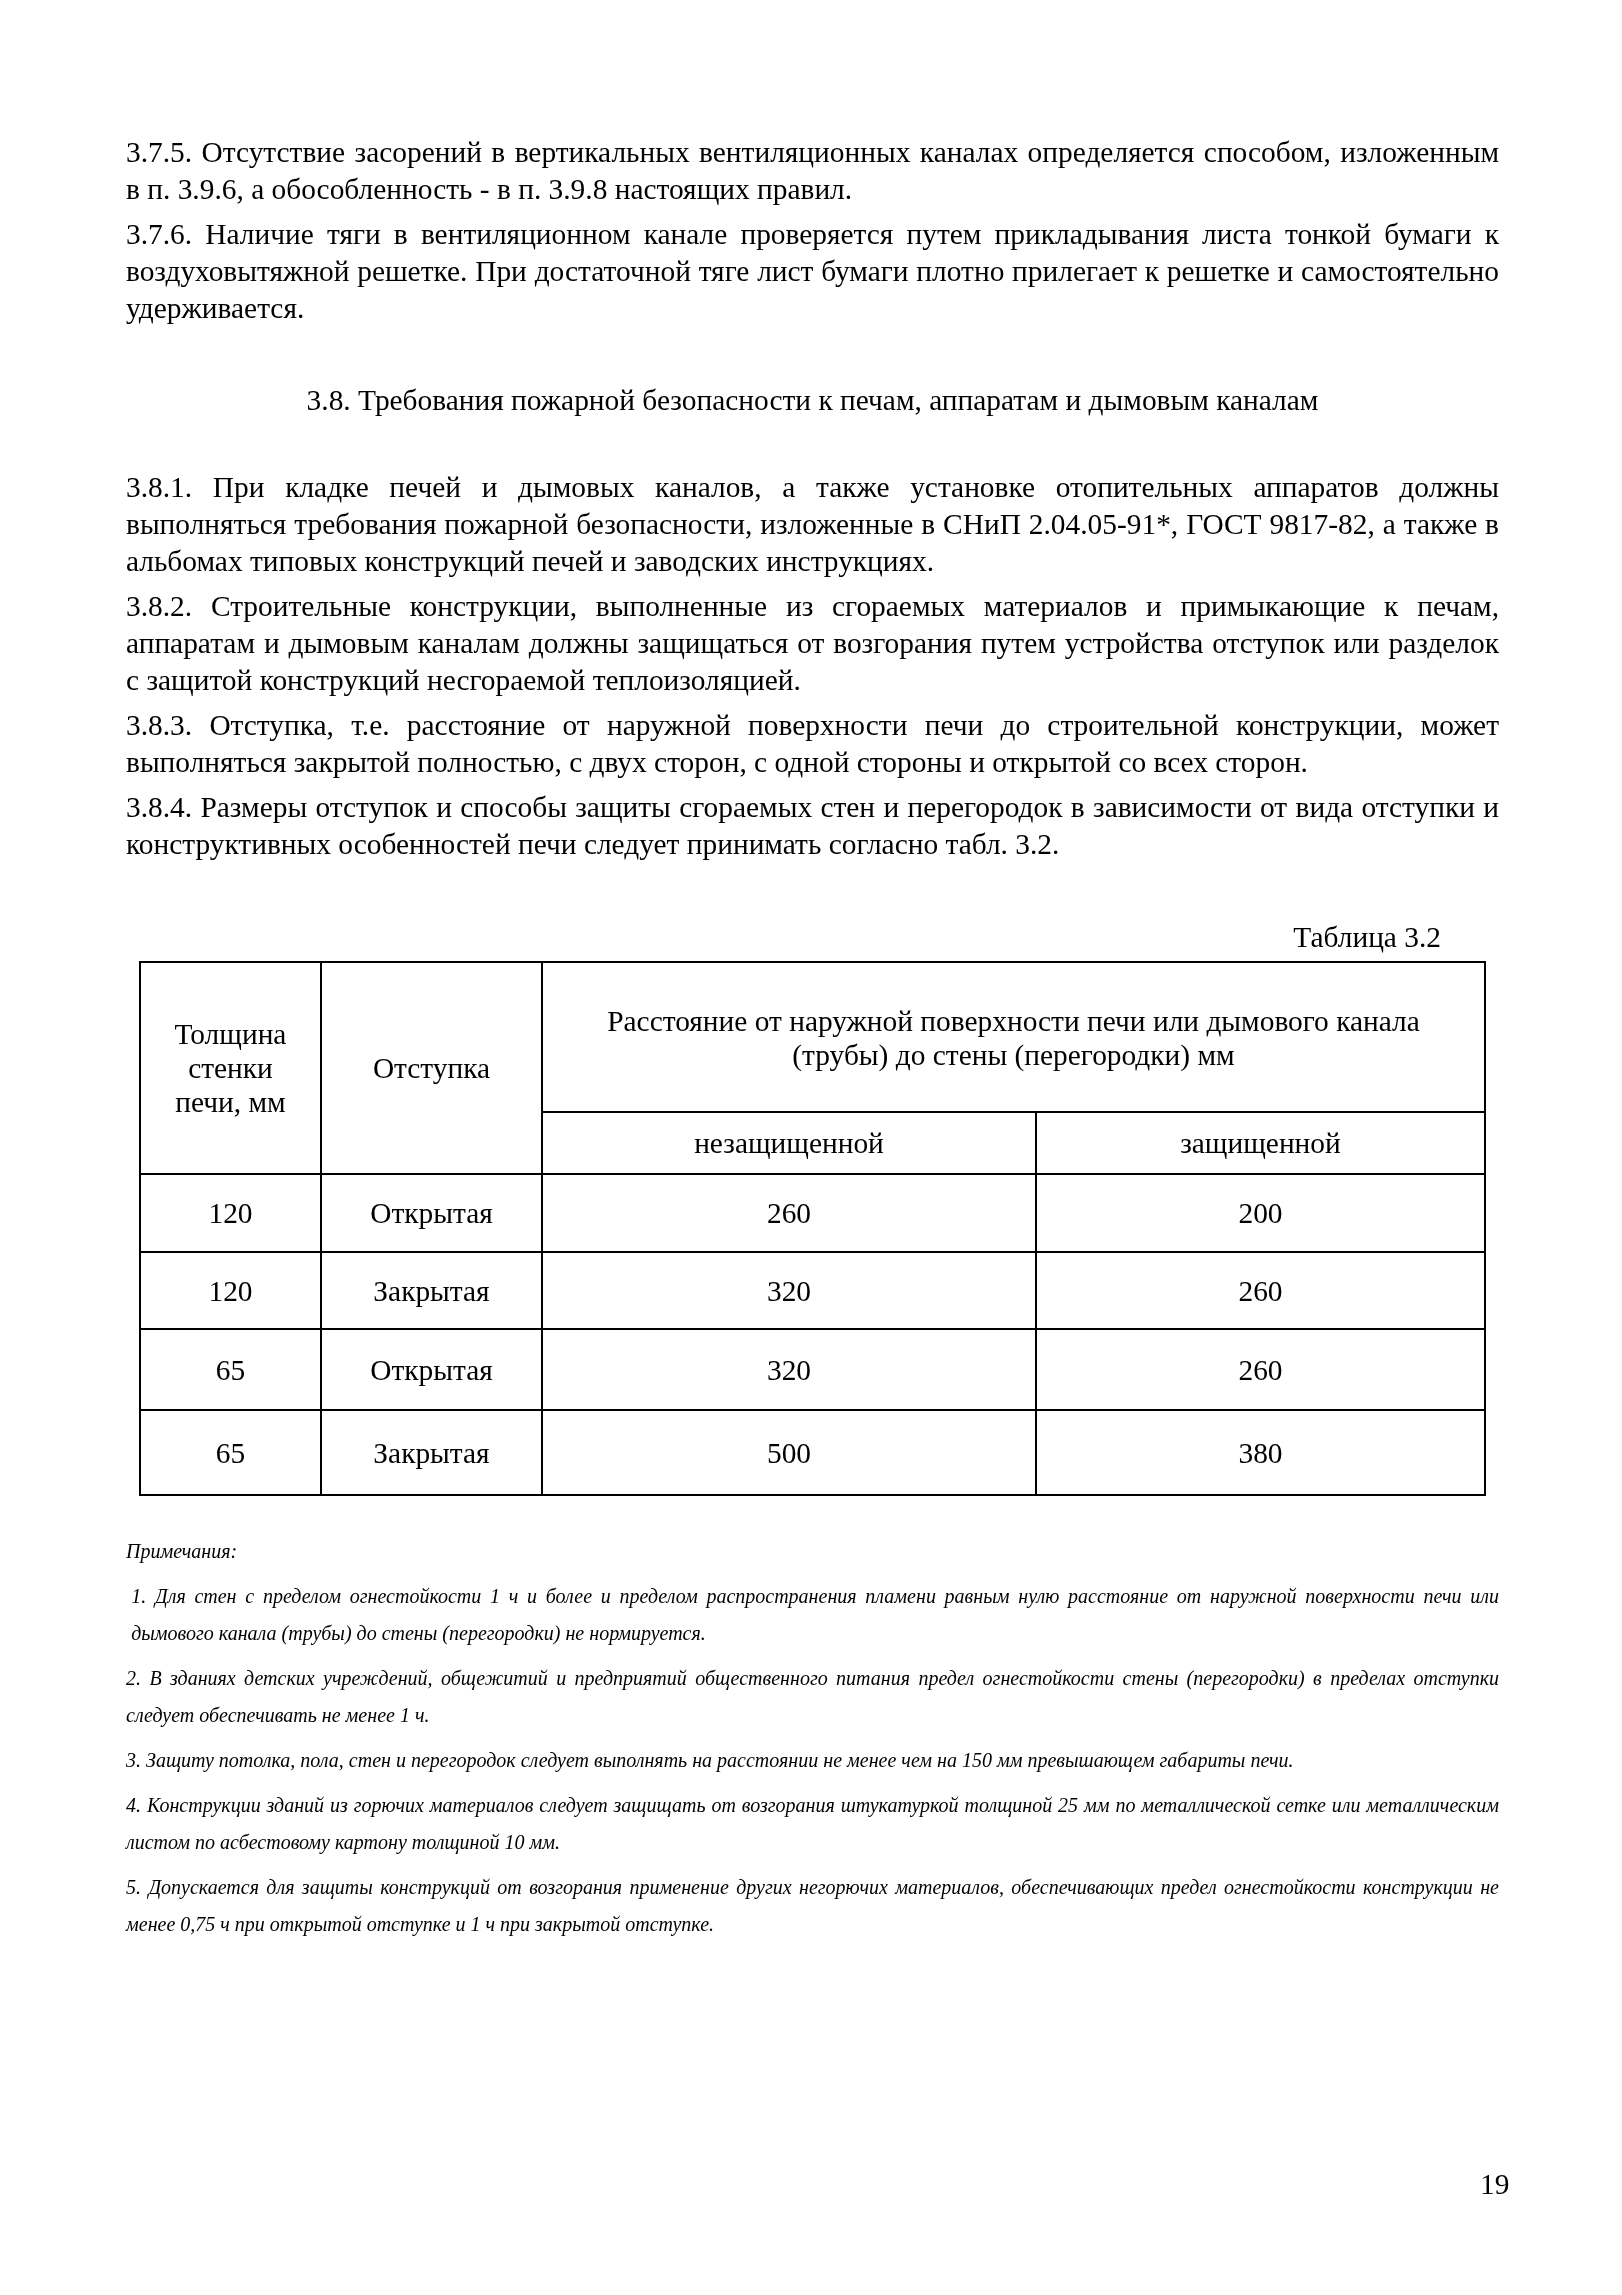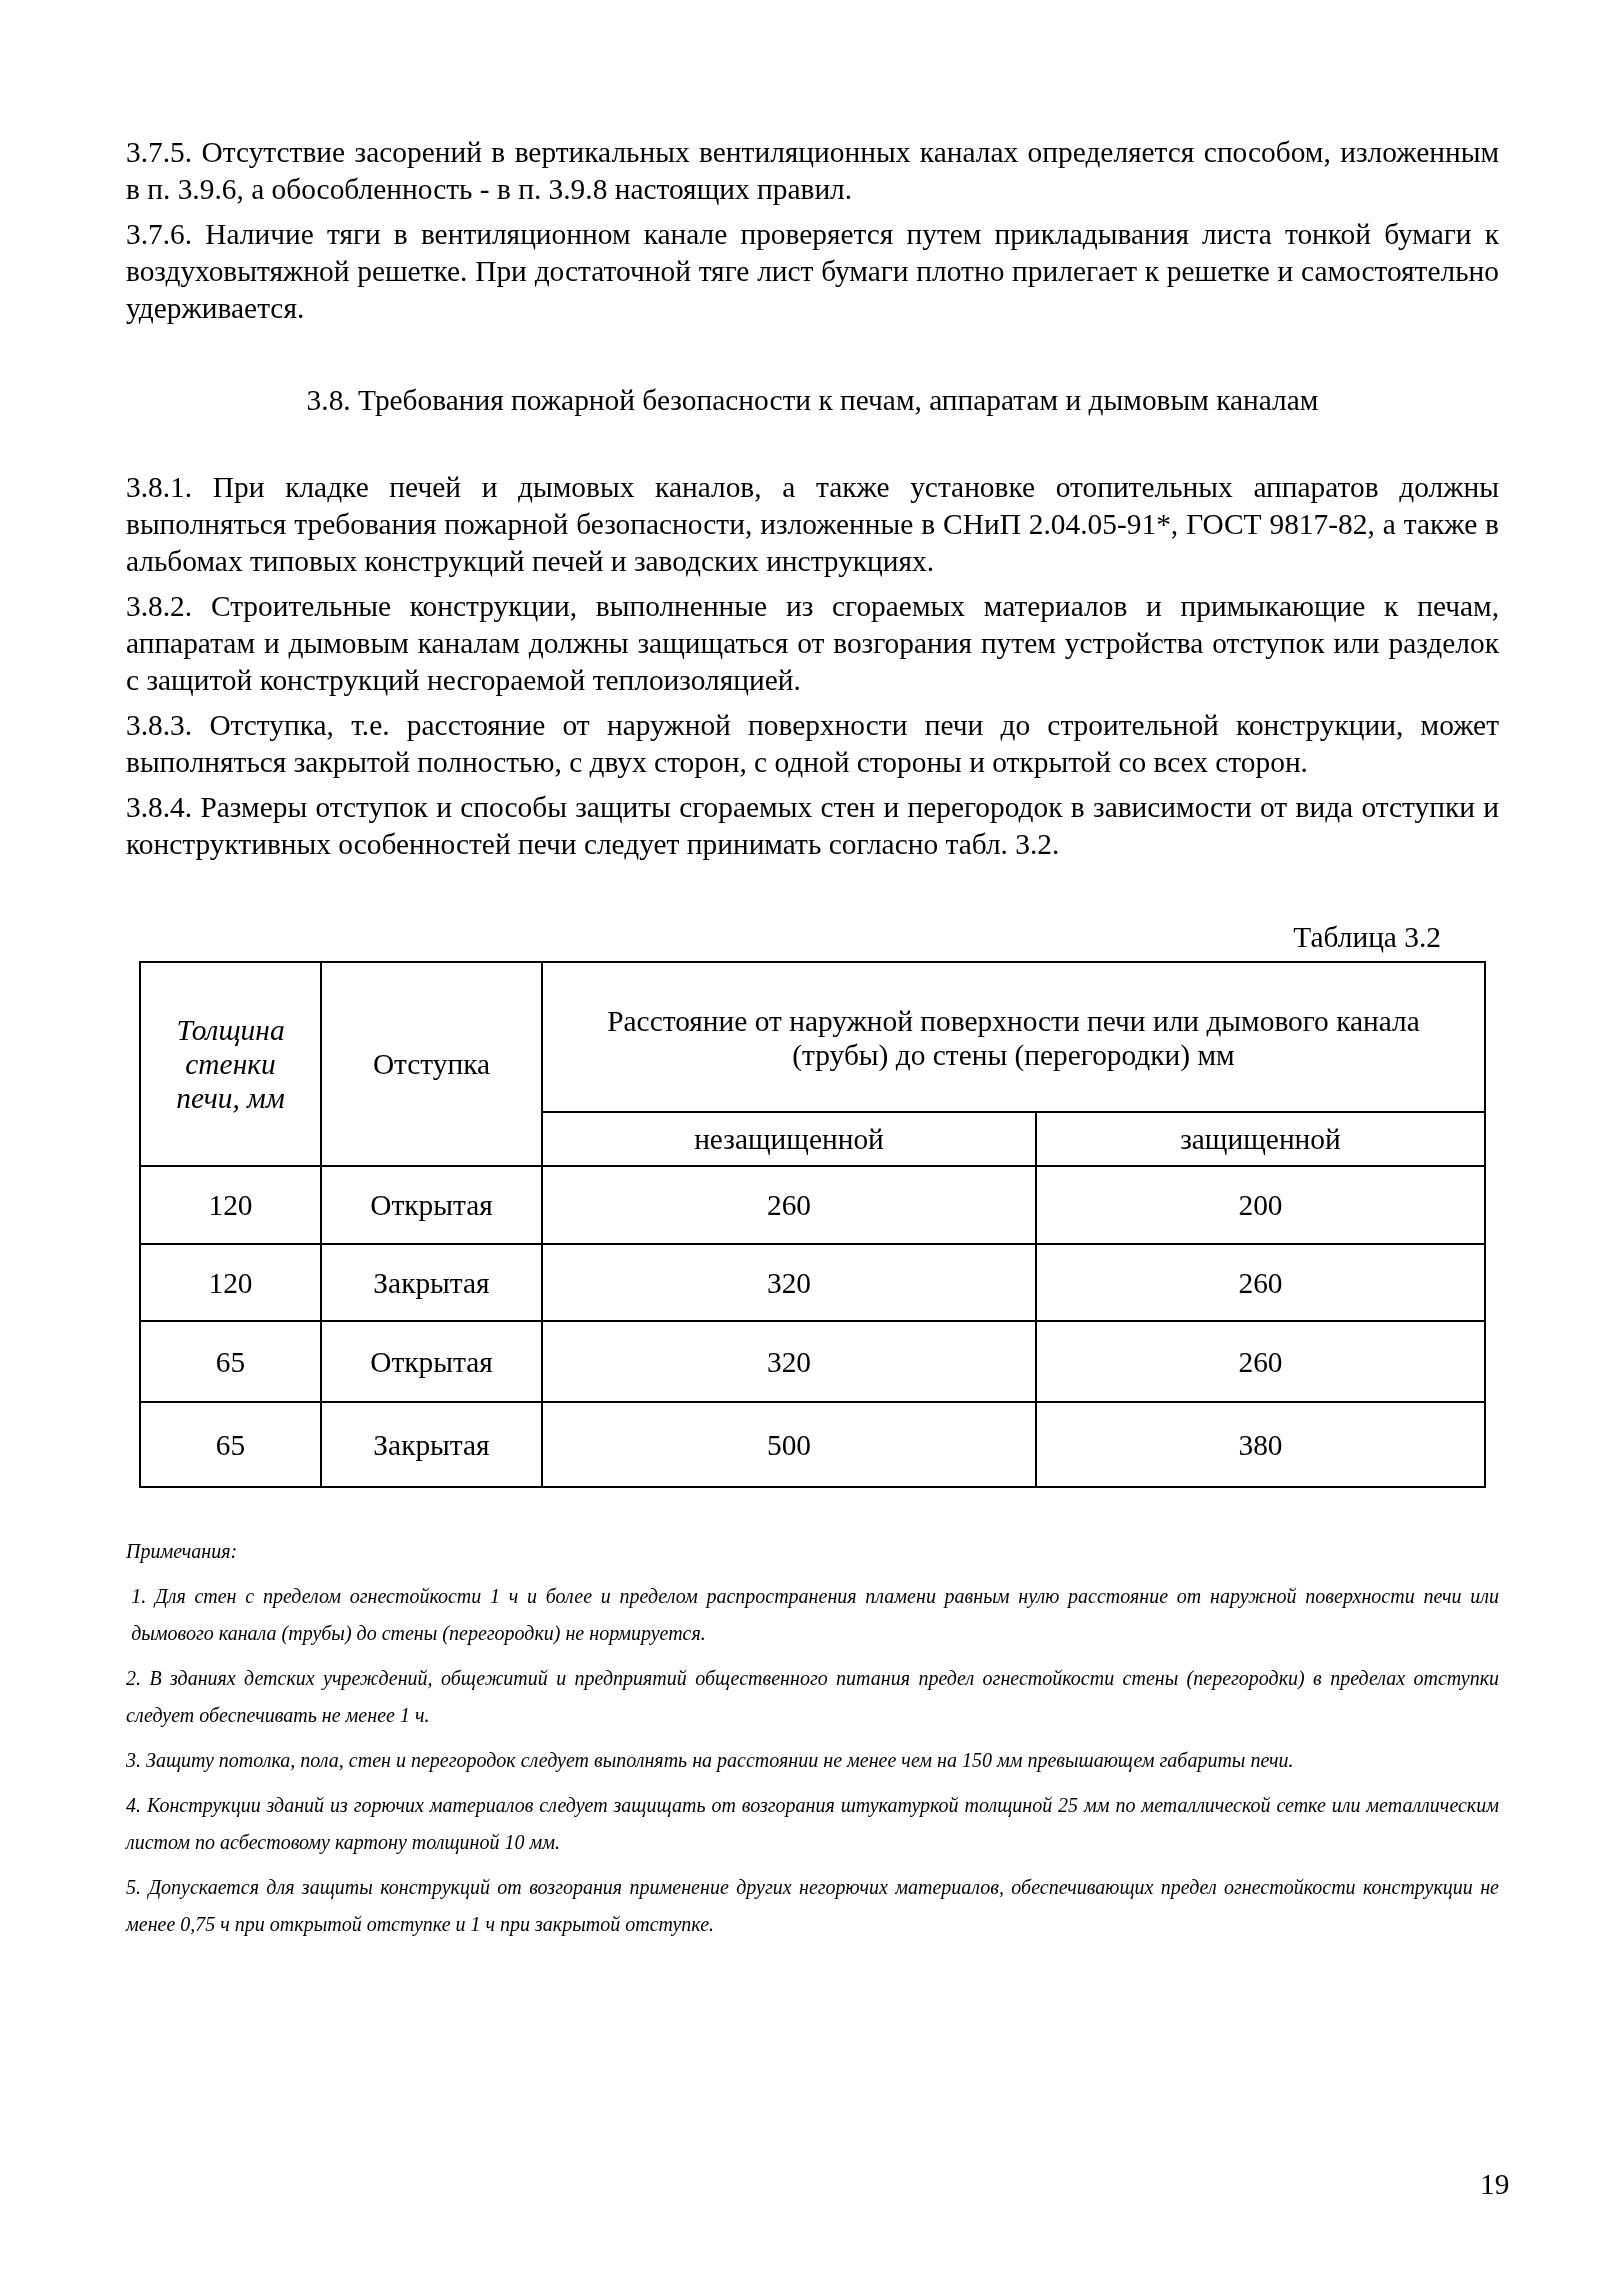--- a/index.html
+++ b/index.html
@@ -45,25 +45,25 @@
 
   <table class="t">
     <colgroup>
       <col style="width:181px">
       <col style="width:221px">
       <col style="width:494px">
       <col style="width:449px">
     </colgroup>
     <tbody>
         <tr style="height:150px">
-      <td rowspan="2" class="thin" style="padding:0 29px;font-style:italic;">Толщина стенки печи, мм</td>
+      <td rowspan="2" class="thin" style="padding:0 29px;">Толщина стенки печи, мм</td>
       <td rowspan="2" class="thin">Отступка</td>
       <td colspan="2" class="thin" style="vertical-align:top;padding:41px 62px 0;">Расстояние от наружной поверхности печи или дымового канала (трубы) до стены (перегородки) мм</td>
     </tr>
-    <tr style="height:54px">
+    <tr style="height:62px">
       <td class="thin">незащищенной</td>
       <td class="thin">защищенной</td>
     </tr>
     <tr style="height:78px">
       <td class="thin">120</td>
       <td class="thin">Открытая</td>
       <td class="thin">260</td>
       <td class="thin">200</td>
     </tr>
     <tr style="height:77px">

